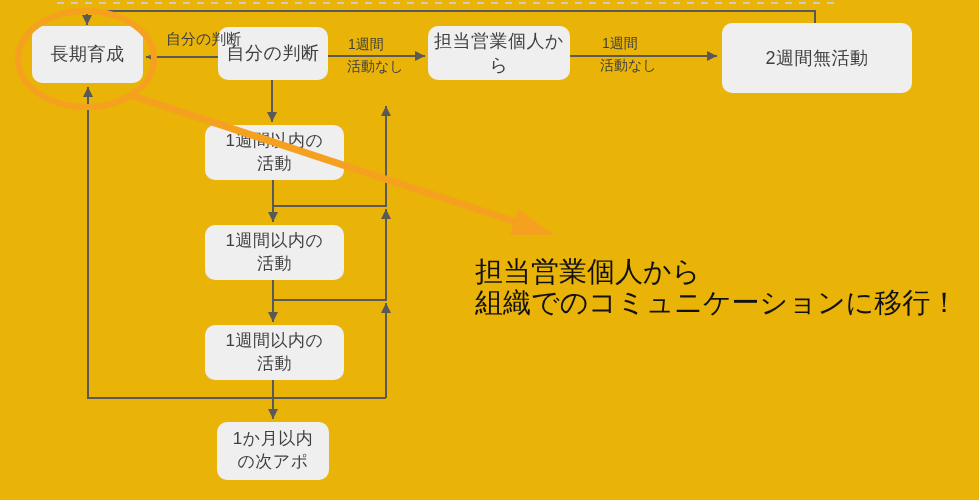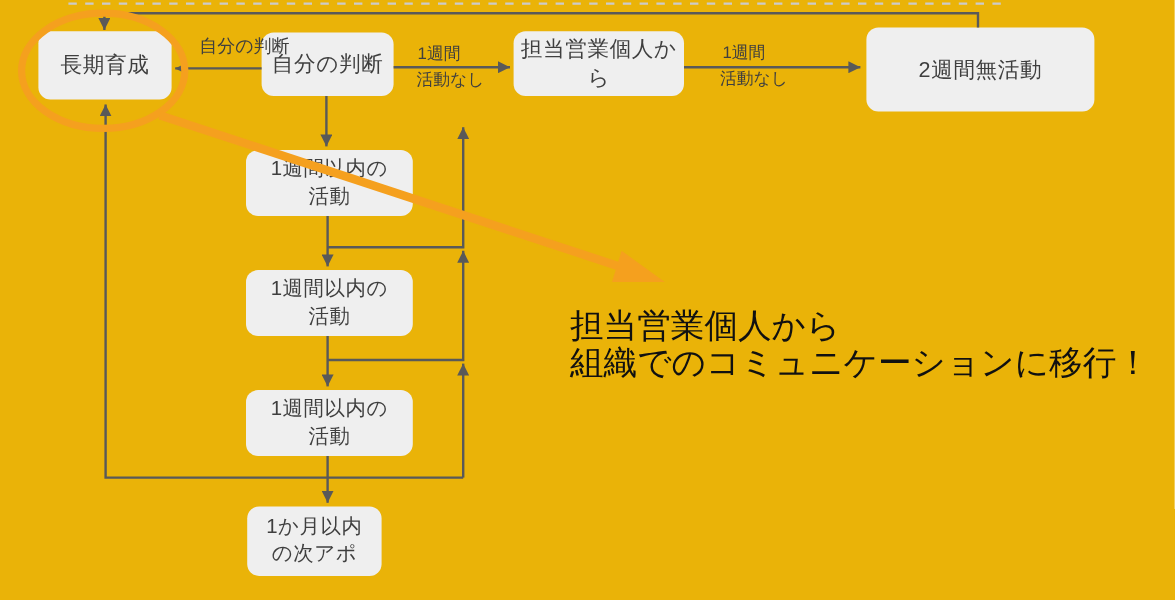--- a/index.html
+++ b/index.html
@@ -69,21 +69,21 @@
 
   <div class="node activity" style="left:205px;top:125px;width:139px;height:55px">1週間以内の
 活動</div>
 
   <div class="node activity" style="left:205px;top:225px;width:139px;height:55px">1週間以内の
 活動</div>
 
   <div class="node activity" style="left:205px;top:325px;width:139px;height:55px">1週間以内の
 活動</div>
 
-  <div class="node activity" style="left:206px;top:422px;width:112px;height:58px">1か月以内
+  <div class="node activity" style="left:217px;top:422px;width:112px;height:58px">1か月以内
 の次アポ</div>
 
   <div class="elabel self" style="left:136px;top:31px">自分の判断</div>
 
   <div class="elabel" style="left:348px;top:37px">1週間</div>
   <div class="elabel" style="left:347px;top:59px">活動なし</div>
 
   <div class="elabel" style="left:602px;top:36px">1週間</div>
   <div class="elabel" style="left:600px;top:58px">活動なし</div>
 

